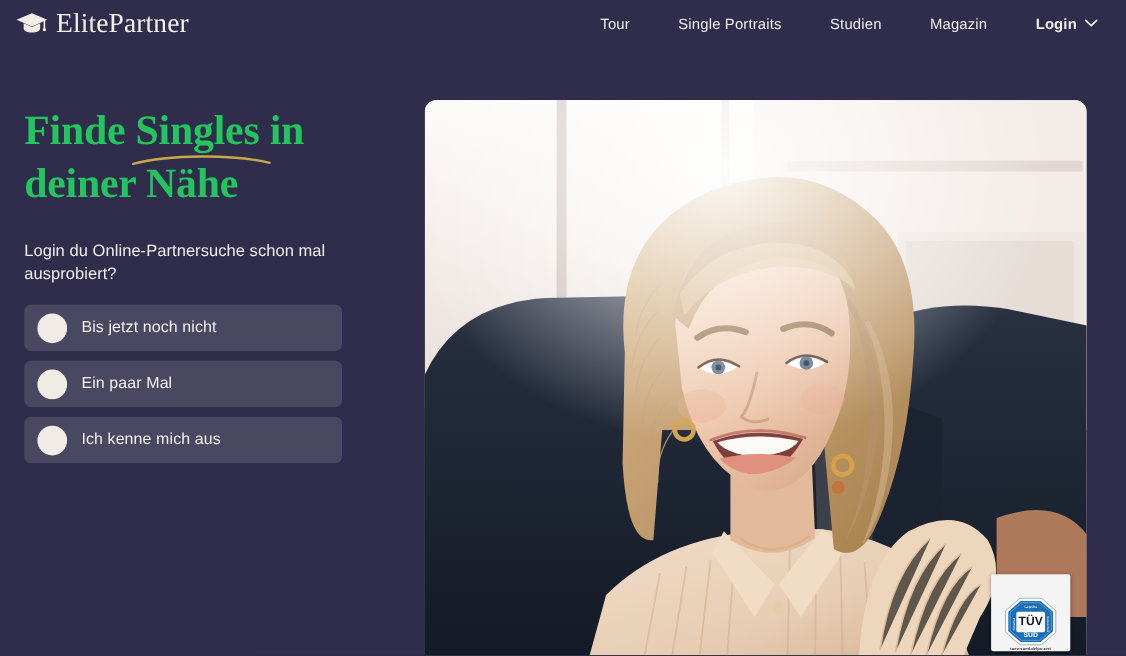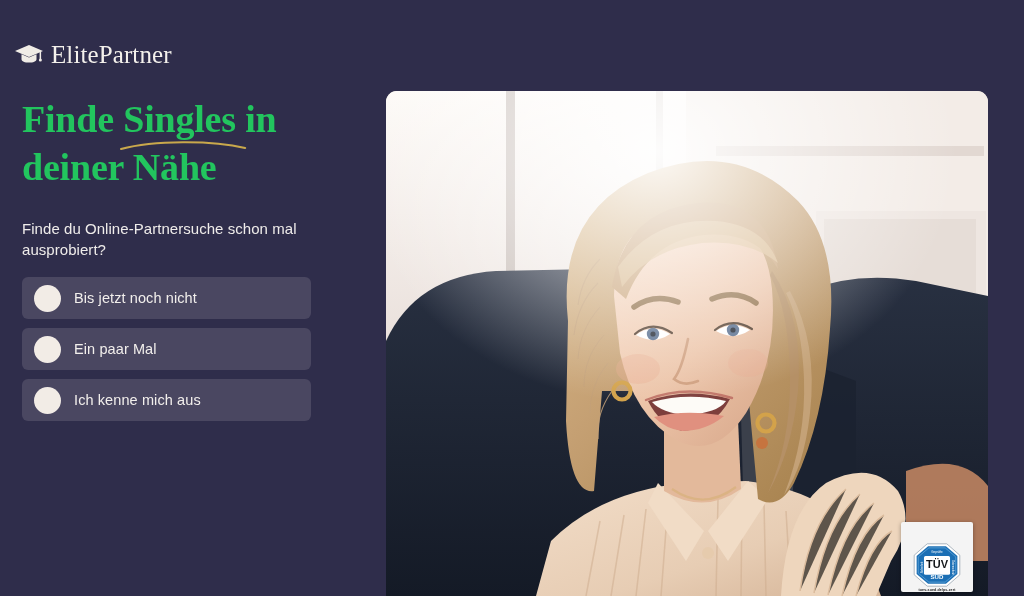--- a/index.html
+++ b/index.html
@@ -31,21 +31,20 @@
     position: absolute;
     top: 0; left: 0;
     width: 1024px;
     height: 42px;
     display: flex;
     align-items: center;
     justify-content: space-between;
     padding: 0 18px 0 14px;
     background: #2f2d4b;
     z-index: 20;
-    margin-top: 33px;
   }
 
   .brand {
     display: flex;
     align-items: center;
     gap: 7px;
     cursor: pointer;
     user-select: none;
   }
 
@@ -227,30 +226,42 @@
     <div class="brand">
       <svg class="brand-icon" viewBox="0 0 30 22">
         <path d="M15 2 L29 8 L15 14 L1 8 Z" fill="#f0ece6"></path>
         <path d="M7.5 11.2 L7.5 16.2 C7.5 18.4 11 19.6 15 19.6 C19 19.6 22.5 18.4 22.5 16.2 L22.5 11.2 L15 14.6 Z" fill="#f0ece6"></path>
         <rect x="25.6" y="8.1" width="1.5" height="8" fill="#f0ece6"></rect>
         <circle cx="26.35" cy="17" r="1.5" fill="#f0ece6"></circle>
       </svg>
       <span class="brand-name">ElitePartner</span>
     </div>
 
+    <nav class="nav">
+      <span class="nav-item">Tour</span>
+      <span class="nav-item">Single Portraits</span>
+      <span class="nav-item">Studien</span>
+      <span class="nav-item">Magazin</span>
+      <span class="nav-item login">
+        <span>Login</span>
+        <svg class="chevron-down" viewBox="0 0 12 8">
+          <path d="M1 1.5 L6 6.3 L11 1.5" fill="none" stroke="#f0ece6" stroke-width="1.6" stroke-linecap="round" stroke-linejoin="round"></path>
+        </svg>
+      </span>
+    </nav>
 
   </header>
 
   <div class="left-col">
 
     <h1 class="headline"><span>Finde </span><span class="swoosh-wrap"><span>Singles</span><svg class="swoosh" viewBox="0 0 120 14" preserveAspectRatio="none">
             <path d="M1 12 C32 3.2, 88 3.2, 119 11" fill="none" stroke="#c9a84c" stroke-width="2.1" stroke-linecap="round"></path>
           </svg></span><span> in deiner Nähe</span></h1>
 
-    <p class="question">Finde du Online-Partnersuche schon mal ausprobiert?</p>
+    <p class="question">Login du Online-Partnersuche schon mal ausprobiert?</p>
 
     <div class="options">
 
       <div class="option">
         <span class="radio"></span>
         <span class="option-label">Bis jetzt noch nicht</span>
       </div>
 
       <div class="option">
         <span class="radio"></span>

